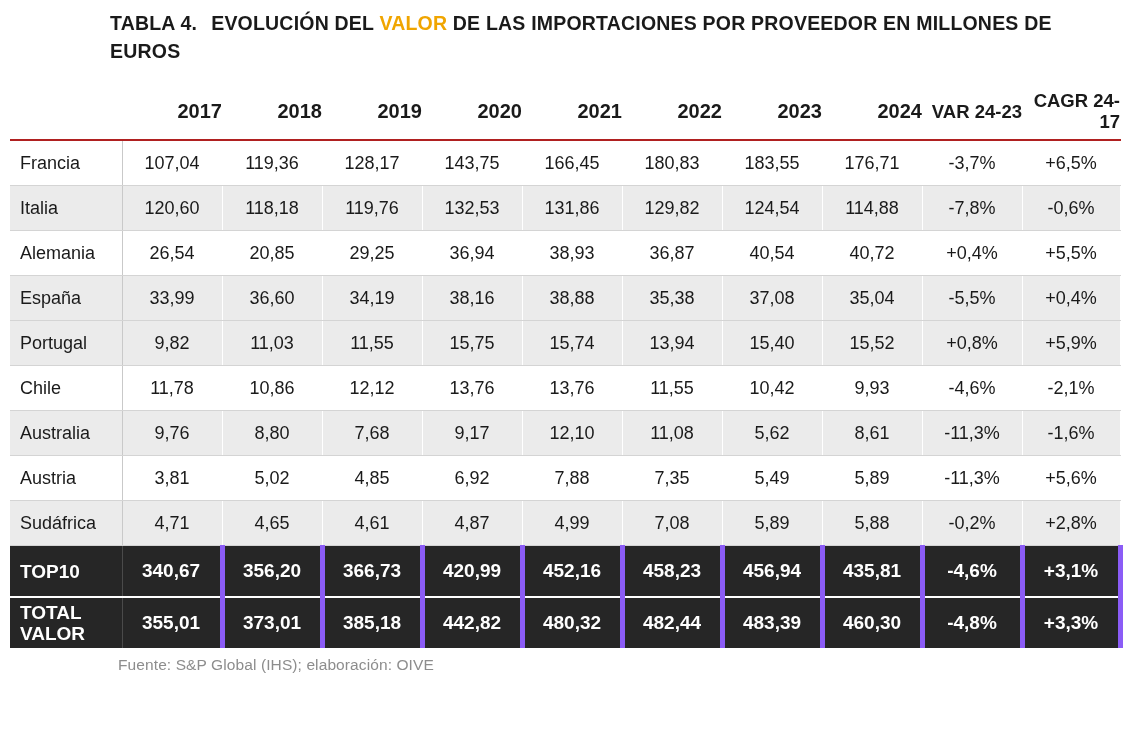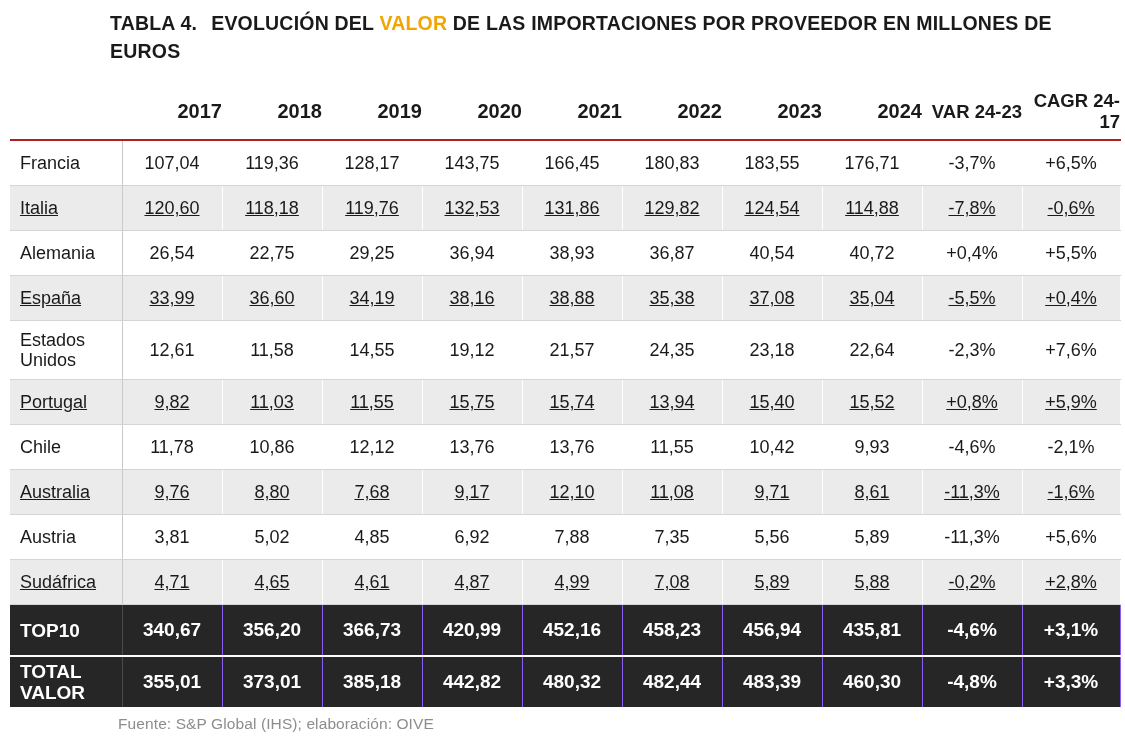--- a/index.html
+++ b/index.html
@@ -73,21 +73,20 @@
   tbody td.rowlabel {
     text-align: left;
     padding-left: 10px;
     font-size: 18px;
   }
   tbody tr.odd td {
     background: #ffffff;
   }
   tbody tr.even td {
     background: #ebebeb;
-    text-decoration: underline;
   }
   tbody tr.odd td.rowlabel,
   tbody tr.even td.rowlabel {
     border-right: 1px solid #c9c9c9;
   }
   tbody tr.odd td {
     border-bottom: 1px solid #d4d4d4;
   }
   tbody tr.even td {
     border-bottom: 1px solid #d4d4d4;
@@ -95,21 +94,21 @@
   tbody tr.tall td {
     height: 58px;
     line-height: 1.15;
   }
   tbody tr.total td {
     background: #262626;
     color: #ffffff;
     font-weight: bold;
     height: 50px;
     border-bottom: 2px solid #ffffff;
-    border-right: 1px solid #8b5cf6;
+    border-right: 5px solid #8b5cf6;
     font-size: 19px;
   }
   tbody tr.total td.rowlabel {
     text-align: left;
     border-right: 1px solid #4a4a4a;
     line-height: 1.12;
   }
   tbody tr.total.last td {
     border-bottom: none;
   }
@@ -185,21 +184,21 @@
         <td>131,86</td>
         <td>129,82</td>
         <td>124,54</td>
         <td>114,88</td>
         <td>-7,8%</td>
         <td>-0,6%</td>
       </tr>
       <tr class="odd">
         <td class="rowlabel">Alemania</td>
         <td>26,54</td>
-        <td>22,75</td>
+        <td>20,85</td>
         <td>29,25</td>
         <td>36,94</td>
         <td>38,93</td>
         <td>36,87</td>
         <td>40,54</td>
         <td>40,72</td>
         <td>+0,4%</td>
         <td>+5,5%</td>
       </tr>
       <tr class="even">
@@ -207,33 +206,20 @@
         <td>33,99</td>
         <td>36,60</td>
         <td>34,19</td>
         <td>38,16</td>
         <td>38,88</td>
         <td>35,38</td>
         <td>37,08</td>
         <td>35,04</td>
         <td>-5,5%</td>
         <td>+0,4%</td>
-      </tr>
-      <tr class="odd tall">
-        <td class="rowlabel">Estados Unidos</td>
-        <td>12,61</td>
-        <td>11,58</td>
-        <td>14,55</td>
-        <td>19,12</td>
-        <td>21,57</td>
-        <td>24,35</td>
-        <td>23,18</td>
-        <td>22,64</td>
-        <td>-2,3%</td>
-        <td>+7,6%</td>
       </tr>
       <tr class="even">
         <td class="rowlabel">Portugal</td>
         <td>9,82</td>
         <td>11,03</td>
         <td>11,55</td>
         <td>15,75</td>
         <td>15,74</td>
         <td>13,94</td>
         <td>15,40</td>
@@ -255,34 +241,34 @@
         <td>-2,1%</td>
       </tr>
       <tr class="even">
         <td class="rowlabel">Australia</td>
         <td>9,76</td>
         <td>8,80</td>
         <td>7,68</td>
         <td>9,17</td>
         <td>12,10</td>
         <td>11,08</td>
-        <td>9,71</td>
+        <td>5,62</td>
         <td>8,61</td>
         <td>-11,3%</td>
         <td>-1,6%</td>
       </tr>
       <tr class="odd">
         <td class="rowlabel">Austria</td>
         <td>3,81</td>
         <td>5,02</td>
         <td>4,85</td>
         <td>6,92</td>
         <td>7,88</td>
         <td>7,35</td>
-        <td>5,56</td>
+        <td>5,49</td>
         <td>5,89</td>
         <td>-11,3%</td>
         <td>+5,6%</td>
       </tr>
       <tr class="even">
         <td class="rowlabel">Sudáfrica</td>
         <td>4,71</td>
         <td>4,65</td>
         <td>4,61</td>
         <td>4,87</td>

